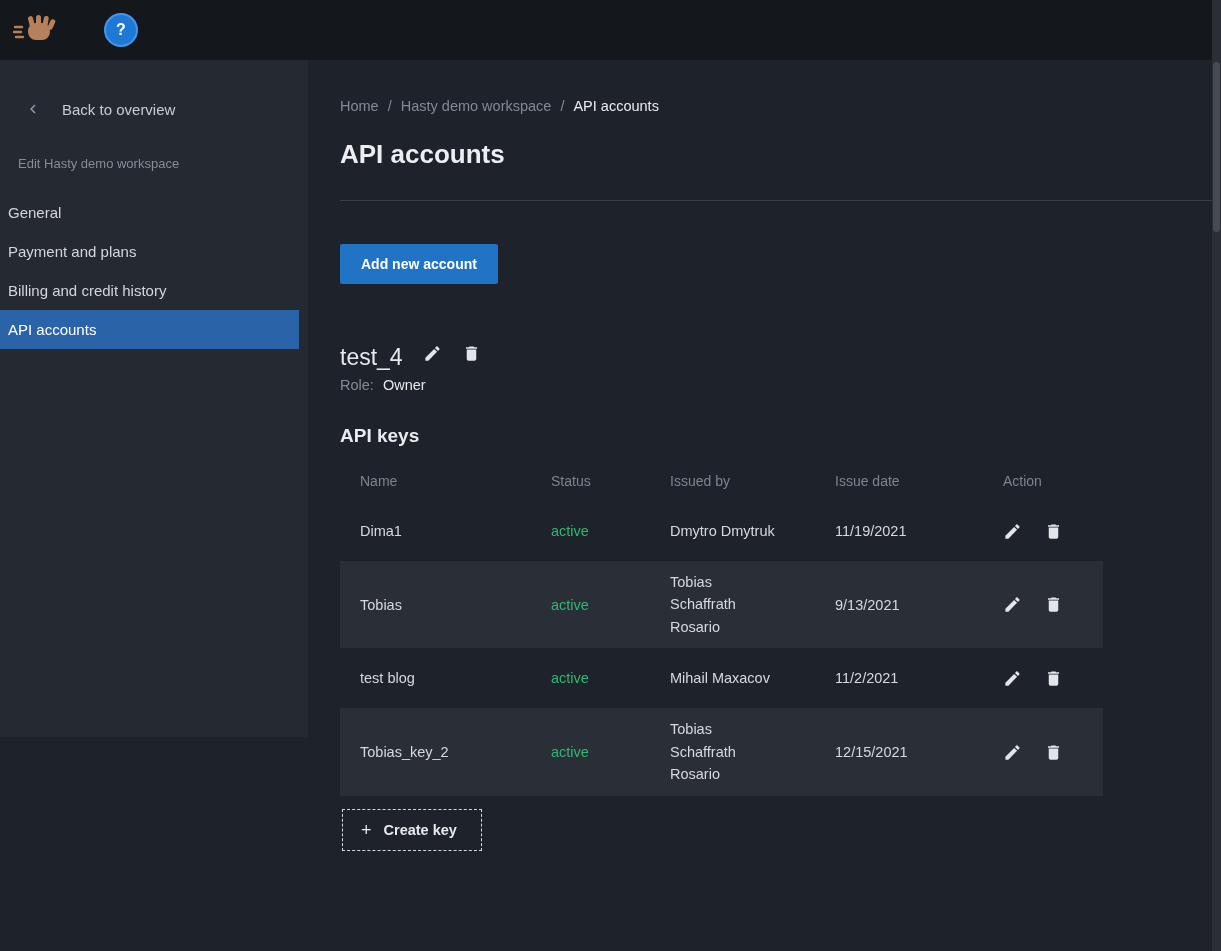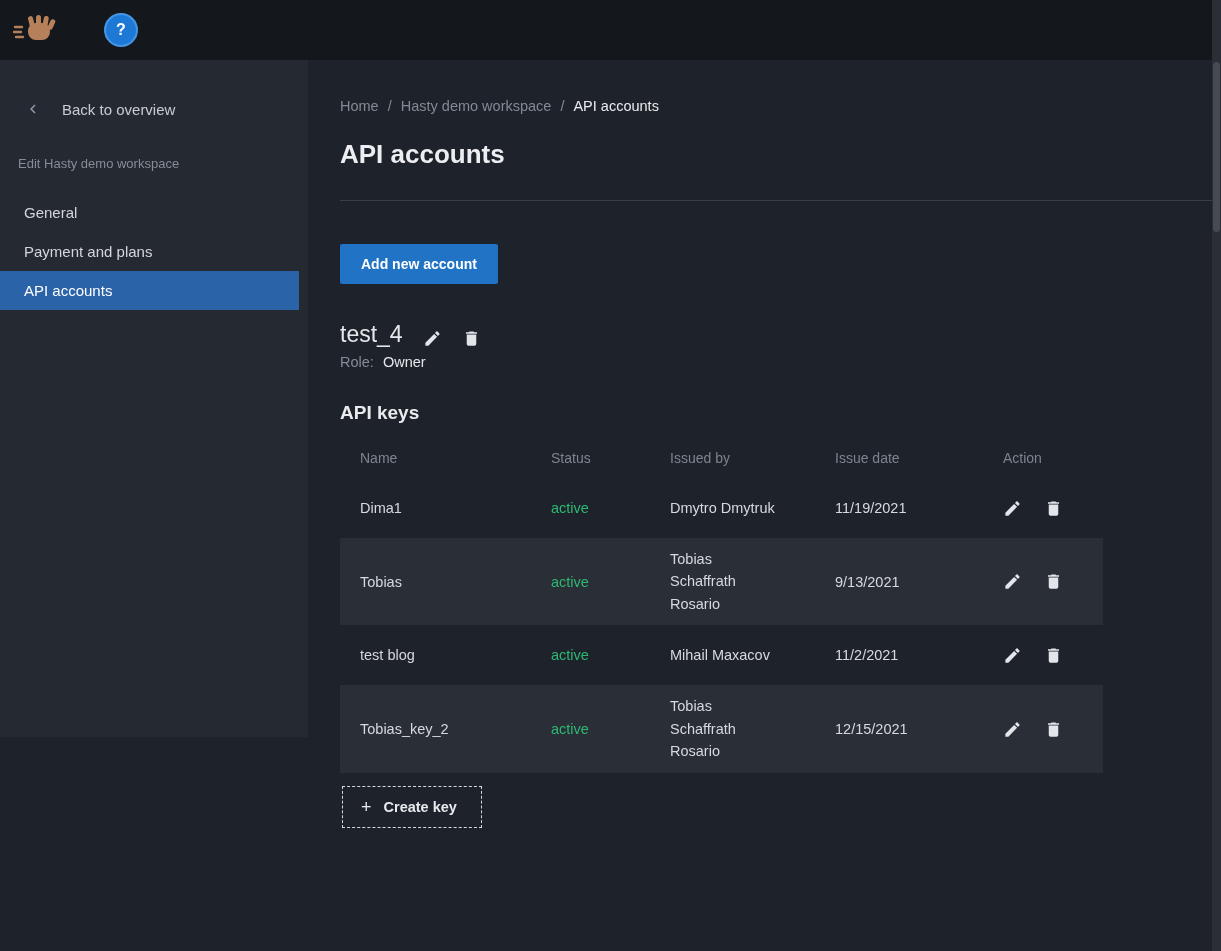--- a/index.html
+++ b/index.html
@@ -15,34 +15,34 @@
 
   .layout { display:flex; height:677px; }
 
   
   .sidebar { width:308px; background:#252932; flex-shrink:0; padding-top:28px; }
   .back-row { display:flex; align-items:center; padding:12px 0 12px 24px; color:#c9cdd3; cursor:pointer; }
   .back-row svg { width:18px; height:18px; fill:#9097a0; margin-right:20px; }
   .back-label { font-size:15px; }
   .sidebar-subtitle { color:#878c95; font-size:13px; padding:26px 0 8px 18px; }
   .menu { margin-top:14px; }
-  .menu-item { font-size:15px; color:#d3d6db; padding:11px 24px; cursor:pointer; }
+  .menu-item { font-size:15px; color:#d3d6db; padding:11px 8px; cursor:pointer; }
   .menu-item.active { background:#2a63a8; color:#ffffff; width:299px; }
 
   
   .main { flex:1; position:relative; padding:38px 0 0 32px; background:#1e222a; }
   .breadcrumb { font-size:14.5px; color:#848a93; display:flex; gap:9px; align-items:center; }
   .breadcrumb .crumb { cursor:pointer; }
   .breadcrumb .current { color:#e9ebee; }
   .page-title { font-size:26px; font-weight:bold; color:#eceef1; margin-top:25px; }
   .divider { height:1px; background:#3a3f47; margin-top:30px; margin-right:9px; }
   .add-btn { margin-top:43px; background:#2173c6; color:#fff; font-size:14px; font-weight:bold;
     border:none; padding:12px 21px; border-radius:2px; cursor:pointer; display:block; }
 
-  .account-head { display:flex; align-items:flex-end; margin-top:37px; gap:20px; }
+  .account-head { display:flex; align-items:flex-start; margin-top:60px; gap:20px; }
   .account-name { font-size:23px; color:#e6e9ec; }
   .icon-btn { width:19px; height:19px; cursor:pointer; }
   .icon-btn svg { width:100%; height:100%; fill:#e2e5e9; }
 
   .role-line { margin-top:6px; font-size:14.5px; }
   .role-label { color:#868c95; }
   .role-value { color:#e4e7ea; margin-left:5px; }
 
   .keys-heading { font-size:19px; font-weight:bold; color:#e9ebef; margin-top:32px; }
 
@@ -96,20 +96,21 @@
     <div class="back-row">
       <svg viewBox="0 0 24 24">
         <path d="M15.41 7.41 14 6l-6 6 6 6 1.41-1.41L10.83 12z"></path>
       </svg>
       <span class="back-label">Back to overview</span>
     </div>
     <div class="sidebar-subtitle">Edit Hasty demo workspace</div>
     <div class="menu">
       <div class="menu-item">General</div>
       <div class="menu-item">Payment and plans</div>
+      <div class="menu-item">Billing and credit history</div>
       <div class="menu-item active">API accounts</div>
     </div>
   </div>
 
   <div class="main">
     <div class="breadcrumb">
       <span class="crumb">Home</span>
       <span>/</span>
       <span class="crumb">Hasty demo workspace</span>
       <span>/</span>

